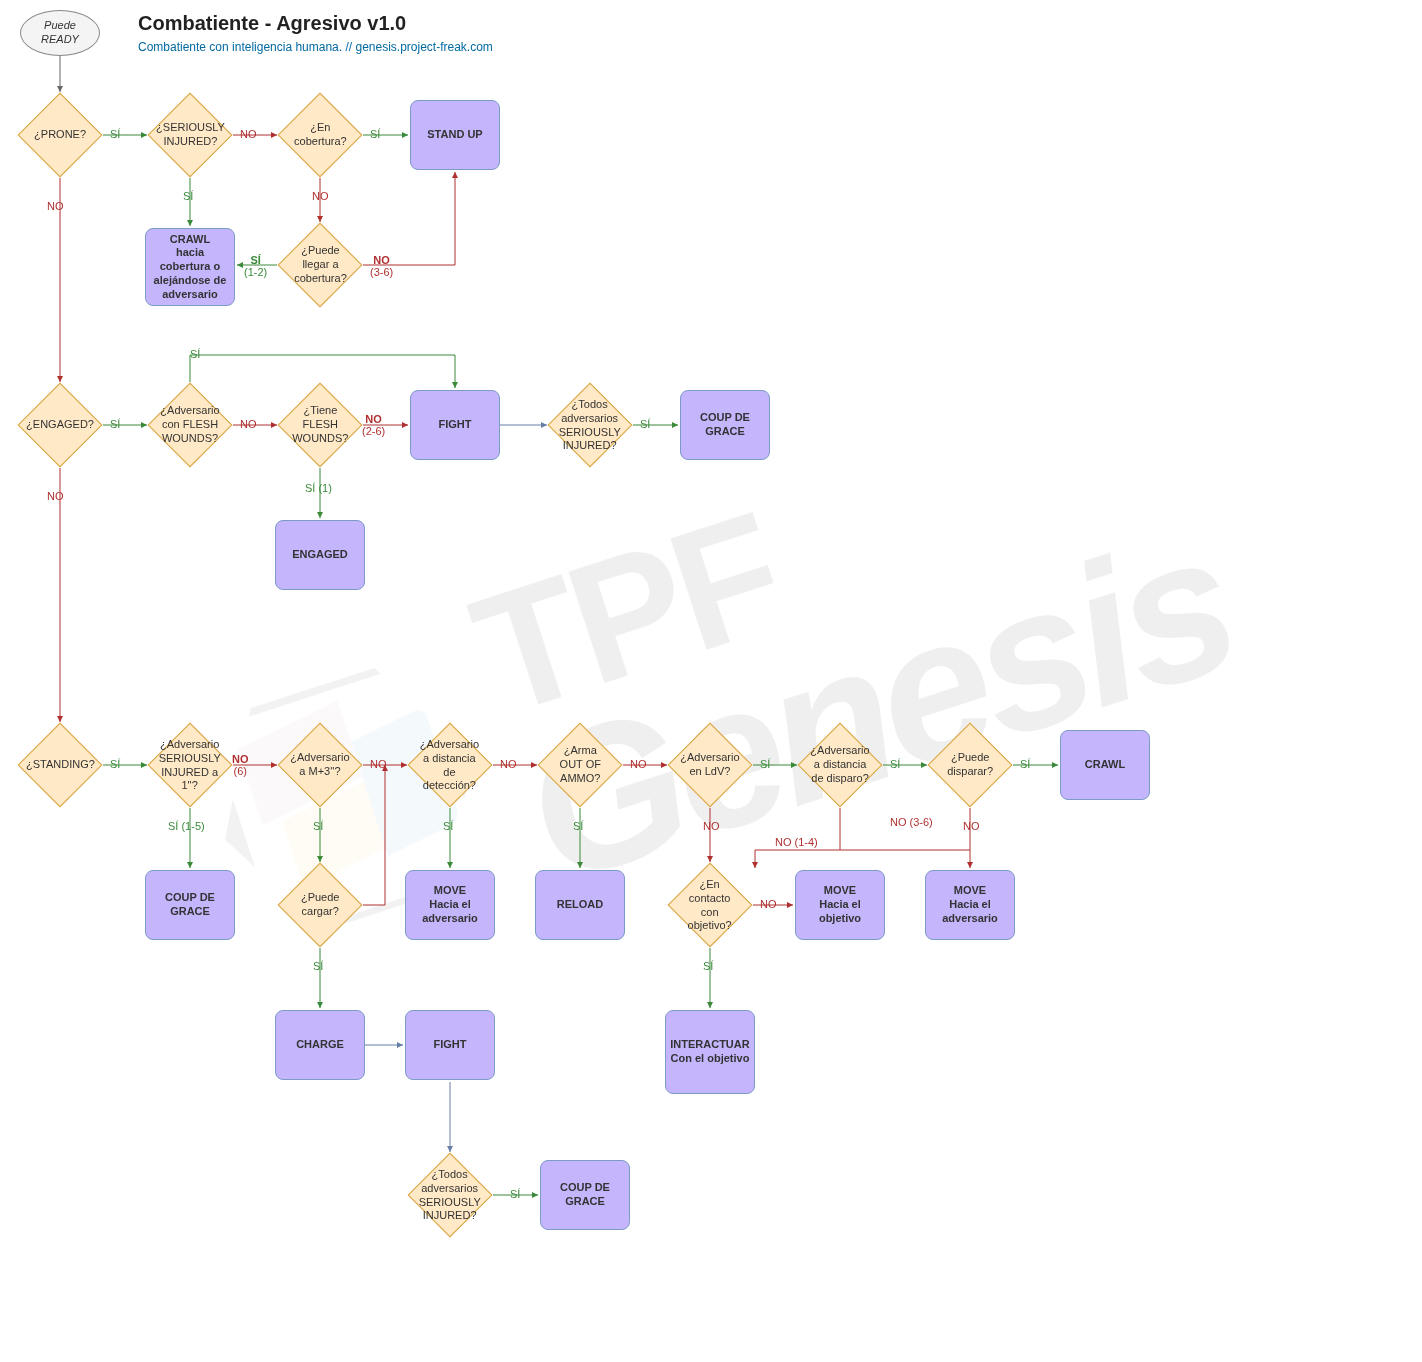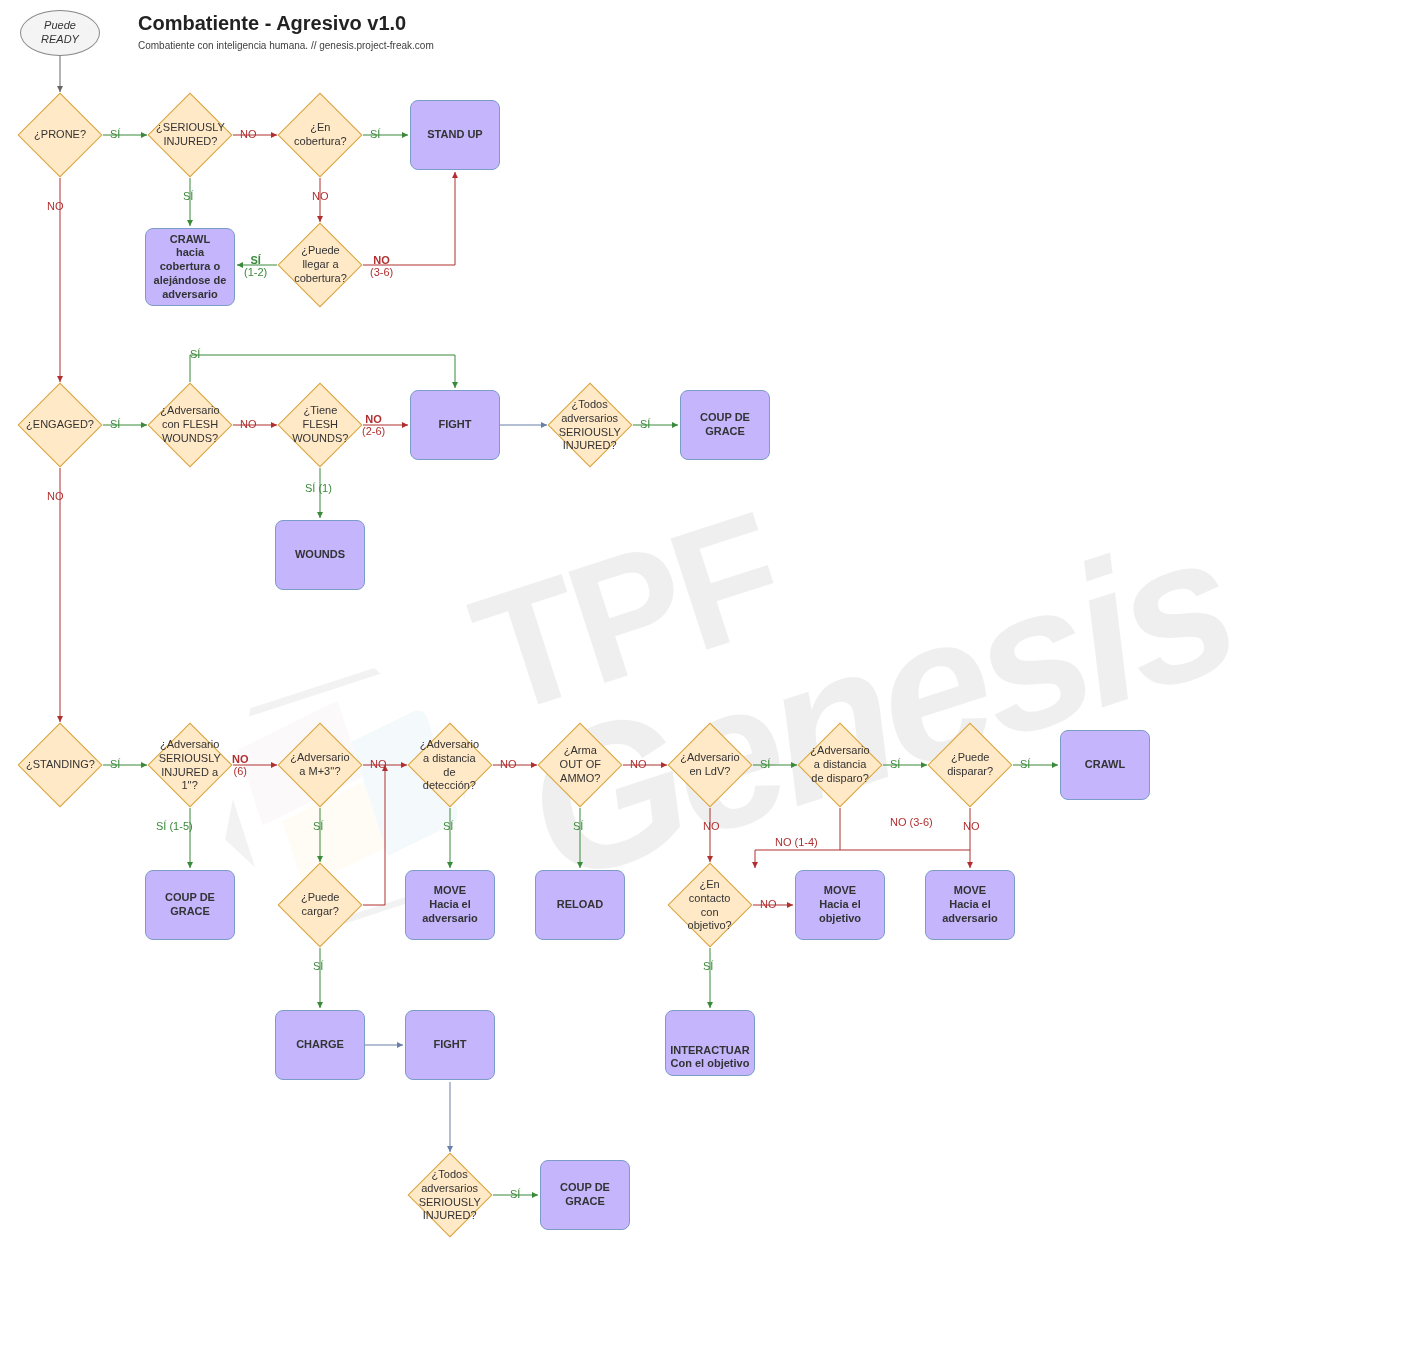--- a/index.html
+++ b/index.html
@@ -16,22 +16,22 @@
     inset: 0;
   }
   .title {
     position: absolute;
     font-weight: bold;
     font-size: 20px;
     color: #222;
   }
   .subtitle {
     position: absolute;
-    font-size: 10px;
-    color: #404040;
+    font-size: 12px;
+    color: #0369a1;
   }
   .node {
     position: absolute;
     box-sizing: border-box;
     display: flex;
     align-items: center;
     justify-content: center;
     text-align: center;
     font-size: 11px;
     line-height: 1.25;
@@ -167,21 +167,21 @@
   <div class="node action" style="left:410px; top:390px; width:90px; height:70px; font-weight:bold;">
       <span class="label">FIGHT</span>
     </div>
   <div class="node decision" style="left:560px; top:395px; width:60px; height:60px;">
       <span class="label">¿Todos adversarios SERIOUSLY INJURED?</span>
     </div>
   <div class="node action" style="left:680px; top:390px; width:90px; height:70px; font-weight:bold;">
       <span class="label">COUP DE GRACE</span>
     </div>
   <div class="node action" style="left:275px; top:520px; width:90px; height:70px; font-weight:bold;">
-      <span class="label">WOUNDS</span>
+      <span class="label">ENGAGED</span>
     </div>
 
   <div class="node decision" style="left:30px; top:735px; width:60px; height:60px;">
       <span class="label">¿STANDING?</span>
     </div>
   <div class="node decision" style="left:160px; top:735px; width:60px; height:60px;">
       <span class="label">¿Adversario SERIOUSLY INJURED a 1''?</span>
     </div>
   <div class="node action" style="left:145px; top:870px; width:90px; height:70px; font-weight:bold;">
       <span class="label">COUP DE GRACE</span>
@@ -219,21 +219,21 @@
   <div class="node action" style="left:535px; top:870px; width:90px; height:70px; font-weight:bold;">
       <span class="label">RELOAD</span>
     </div>
 
   <div class="node decision" style="left:680px; top:735px; width:60px; height:60px;">
       <span class="label">¿Adversario en LdV?</span>
     </div>
   <div class="node decision" style="left:680px; top:875px; width:60px; height:60px;">
       <span class="label">¿En contacto con objetivo?</span>
     </div>
-  <div class="node action" style="left:665px; top:1010px; width:90px; height:66px;align-items:flex-end;">
+  <div class="node action" style="left:665px; top:1010px; width:90px; height:84px;">
       <span class="label"><b><b>INTERACTUAR</b><br>Con el objetivo</b></span>
     </div>
   <div class="node action" style="left:795px; top:870px; width:90px; height:70px;">
       <span class="label"><b><b>MOVE</b><br>Hacia el objetivo</b></span>
     </div>
 
   <div class="node decision" style="left:810px; top:735px; width:60px; height:60px;">
       <span class="label">¿Adversario a distancia de disparo?</span>
     </div>
   <div class="node action" style="left:925px; top:870px; width:90px; height:70px;">
@@ -259,21 +259,21 @@
   <div class="edge-label yes" style="left:110px; top:418px;">SÍ</div>
   <div class="edge-label no" style="left:47px;  top:490px;">NO</div>
   <div class="edge-label no" style="left:240px; top:418px;">NO</div>
   <div class="edge-label yes" style="left:190px; top:348px;">SÍ</div>
   <div class="edge-label no" style="left:362px; top:413px;"><b>NO</b><br>(2-6)</div>
   <div class="edge-label yes" style="left:305px; top:482px;">SÍ (1)</div>
   <div class="edge-label yes" style="left:640px; top:418px;">SÍ</div>
 
   <div class="edge-label yes" style="left:110px; top:758px;">SÍ</div>
   <div class="edge-label no" style="left:232px; top:753px;"><b>NO</b><br>(6)</div>
-  <div class="edge-label yes" style="left:156px; top:820px;">SÍ (1-5)</div>
+  <div class="edge-label yes" style="left:168px; top:820px;">SÍ (1-5)</div>
 
   <div class="edge-label yes" style="left:313px; top:820px;">SÍ</div>
   <div class="edge-label no" style="left:370px; top:758px;">NO</div>
   <div class="edge-label yes" style="left:313px; top:960px;">SÍ</div>
   <div class="edge-label yes" style="left:510px; top:1188px;">SÍ</div>
 
   <div class="edge-label no" style="left:500px; top:758px;">NO</div>
   <div class="edge-label yes" style="left:443px; top:820px;">SÍ</div>
 
   <div class="edge-label no" style="left:630px; top:758px;">NO</div>

